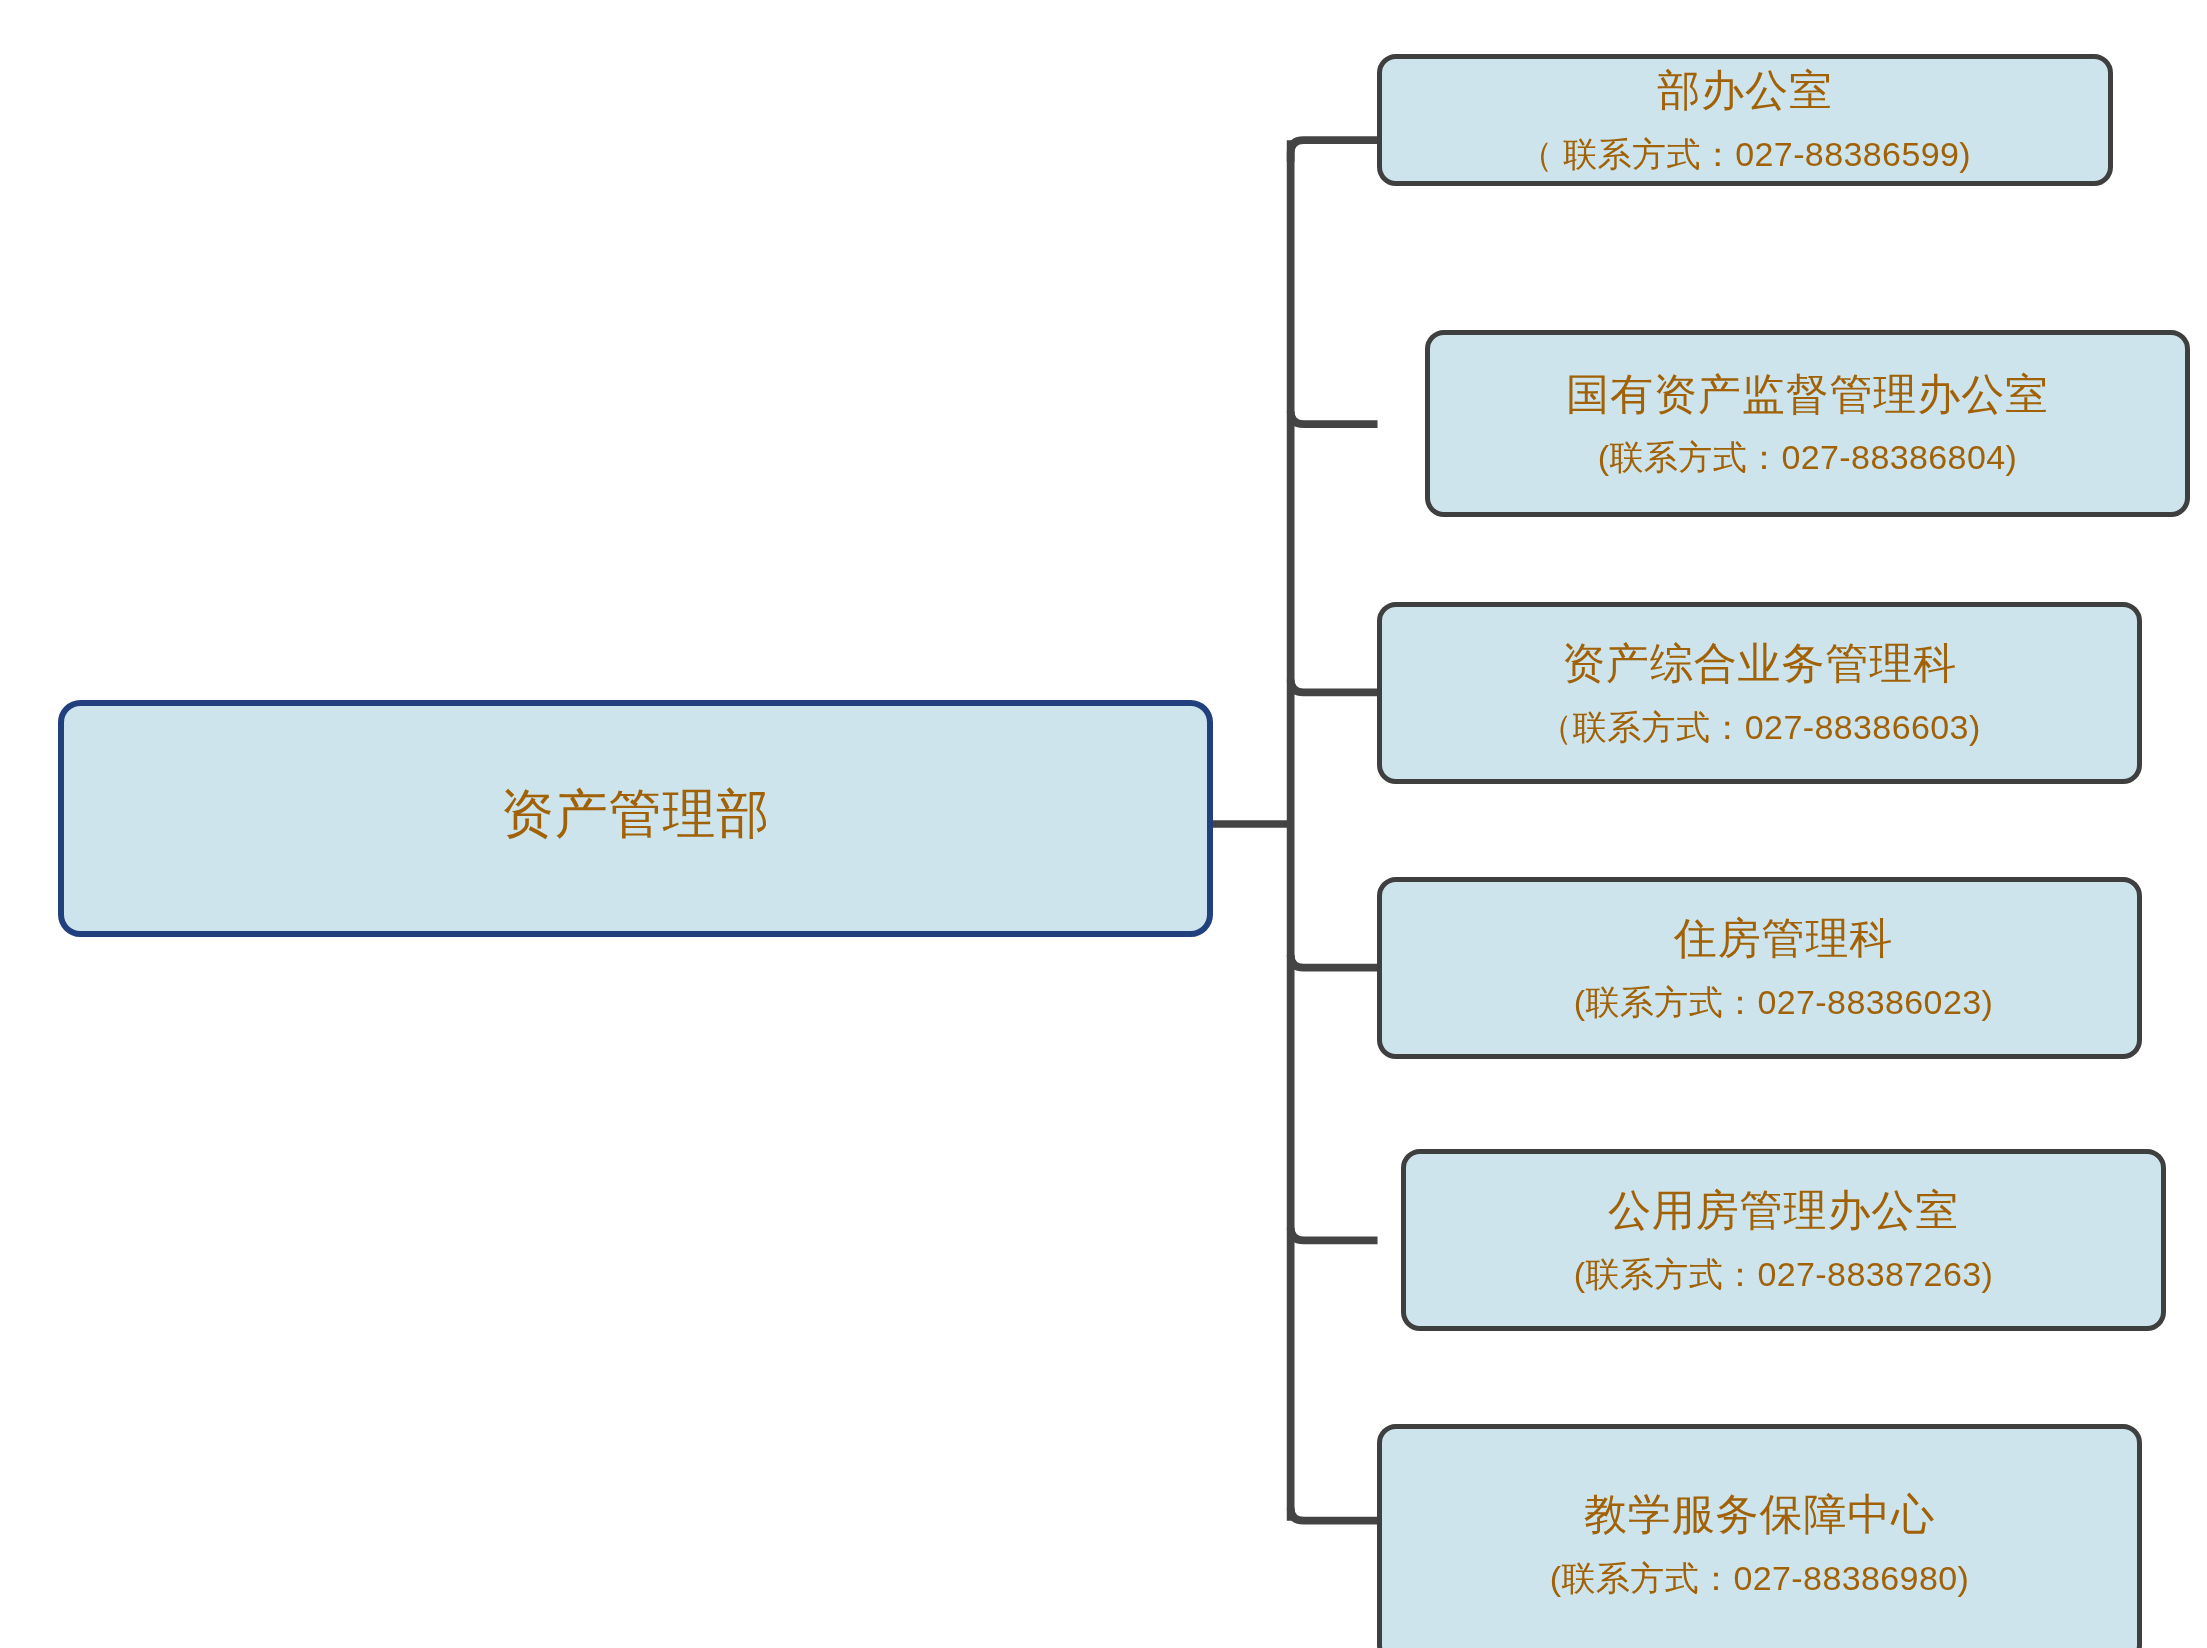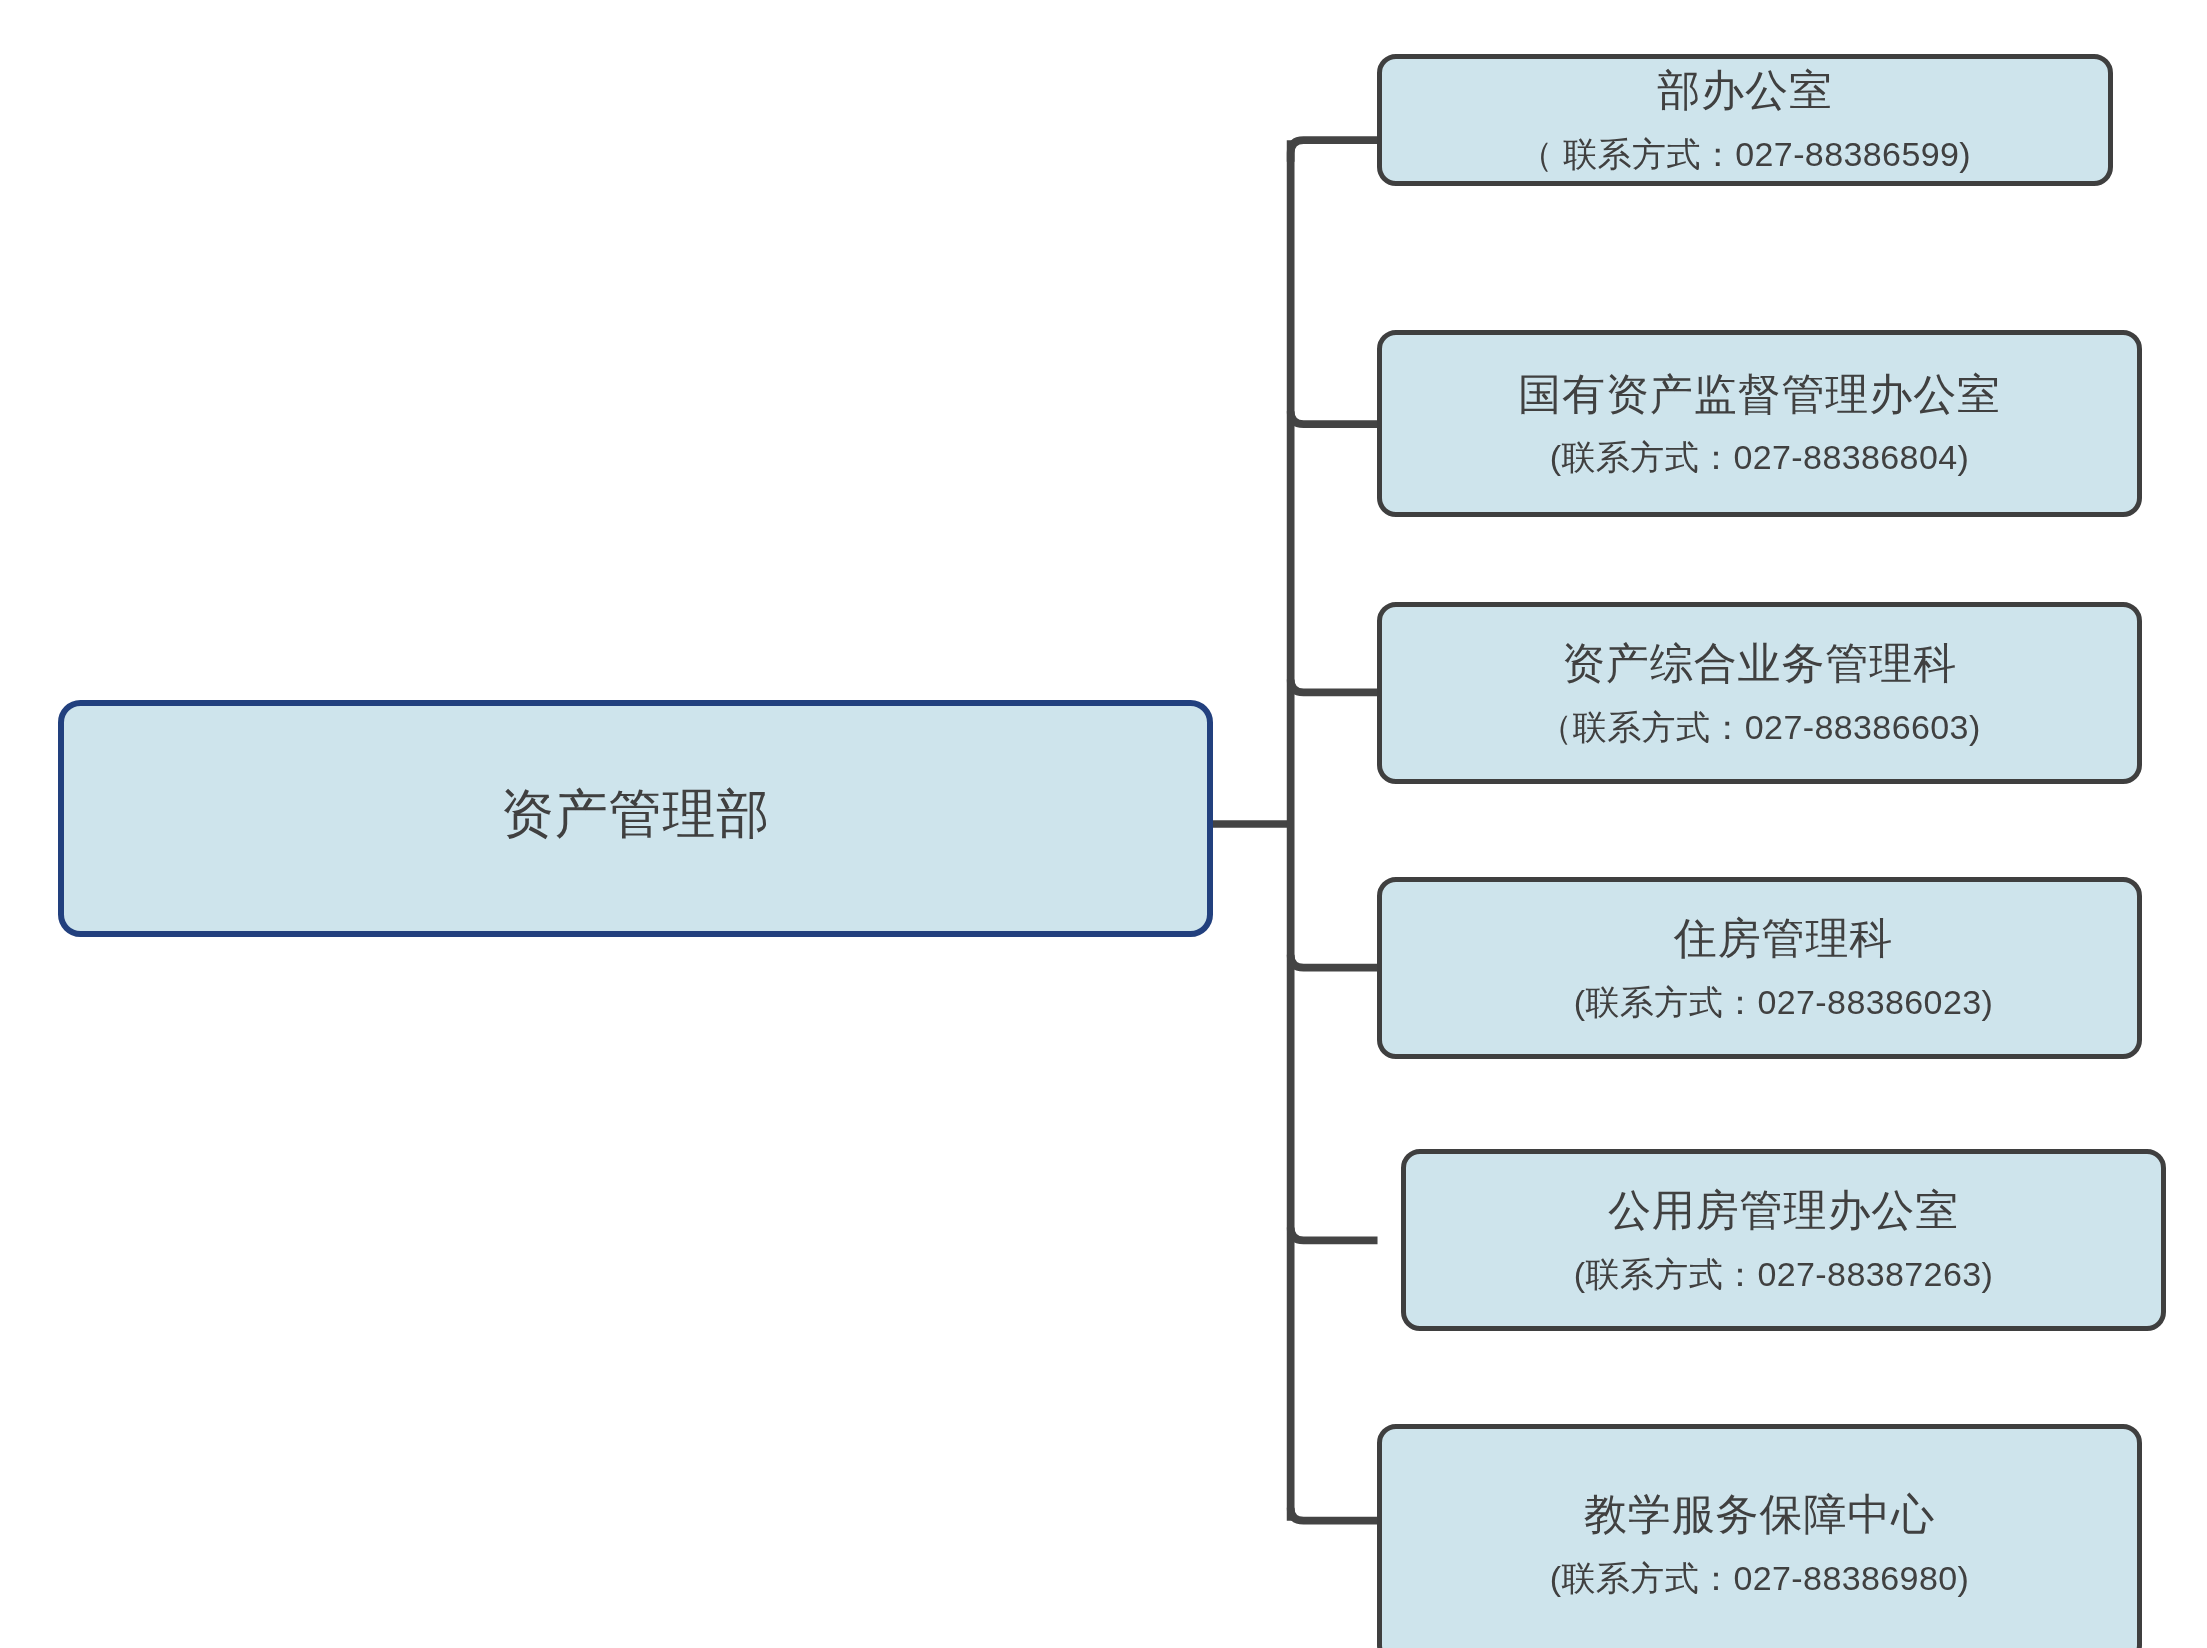--- a/index.html
+++ b/index.html
@@ -29,21 +29,21 @@
   .node {
     position: absolute;
     box-sizing: border-box;
     display: flex;
     flex-direction: column;
     align-items: center;
     justify-content: center;
     text-align: center;
     background: #cee4ec;
     border-radius: 19px;
-    color: #404040;
+    color: #a16207;
     line-height: 1.15;
   }
   .node-root {
     left: 58px;
     top: 700px;
     width: 1155px;
     height: 237px;
     border: 6px solid #22407e;
     border-radius: 22.4px;
   }
@@ -63,21 +63,21 @@
   .node-child .node-title {
     font-size: 43px;
     letter-spacing: 0.9px;
     margin-bottom: 19px;
   }
   .node-child .node-contact {
     font-size: 34px;
     letter-spacing: 0.4px;
   }
   .n1 { top: 54px;   width: 736px; height: 132px; }
-  .n2 { top: 330px;  width: 765px; height: 187px; }
+  .n2 { top: 330px;  width: 765px; height: 187px; margin-left: 48px; }
   .n3 { top: 602px;  width: 765px; height: 182px; }
   .n4 { top: 877px; width: 765px; height: 182px; padding-left: 48px; }
   .n5 { top: 1149px; width: 765px; height: 182px; margin-left: 24px; }
   .n6 { top: 1424px; width: 765px; height: 240px; }
 </style>
 </head>
 <body>
 
 <div id="org-chart">
 

